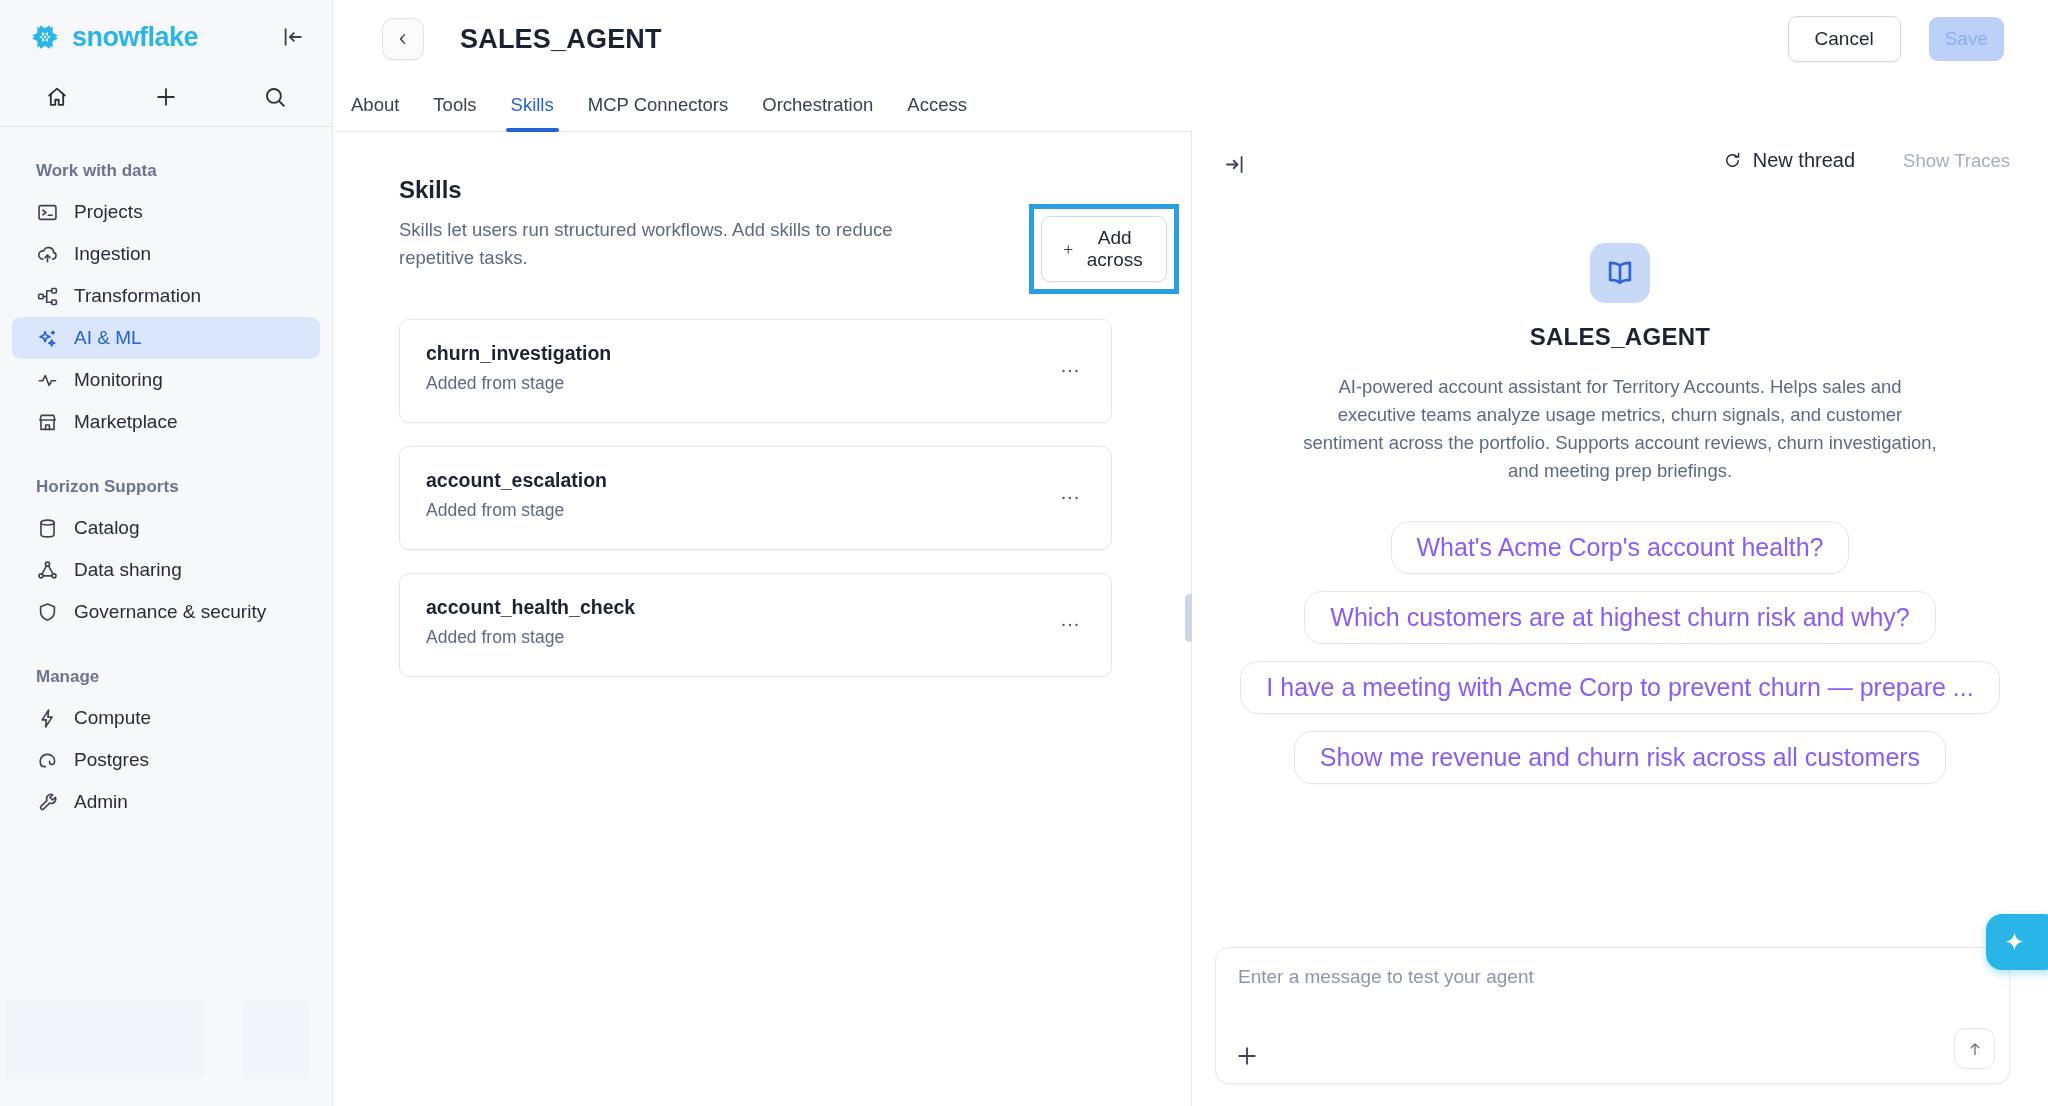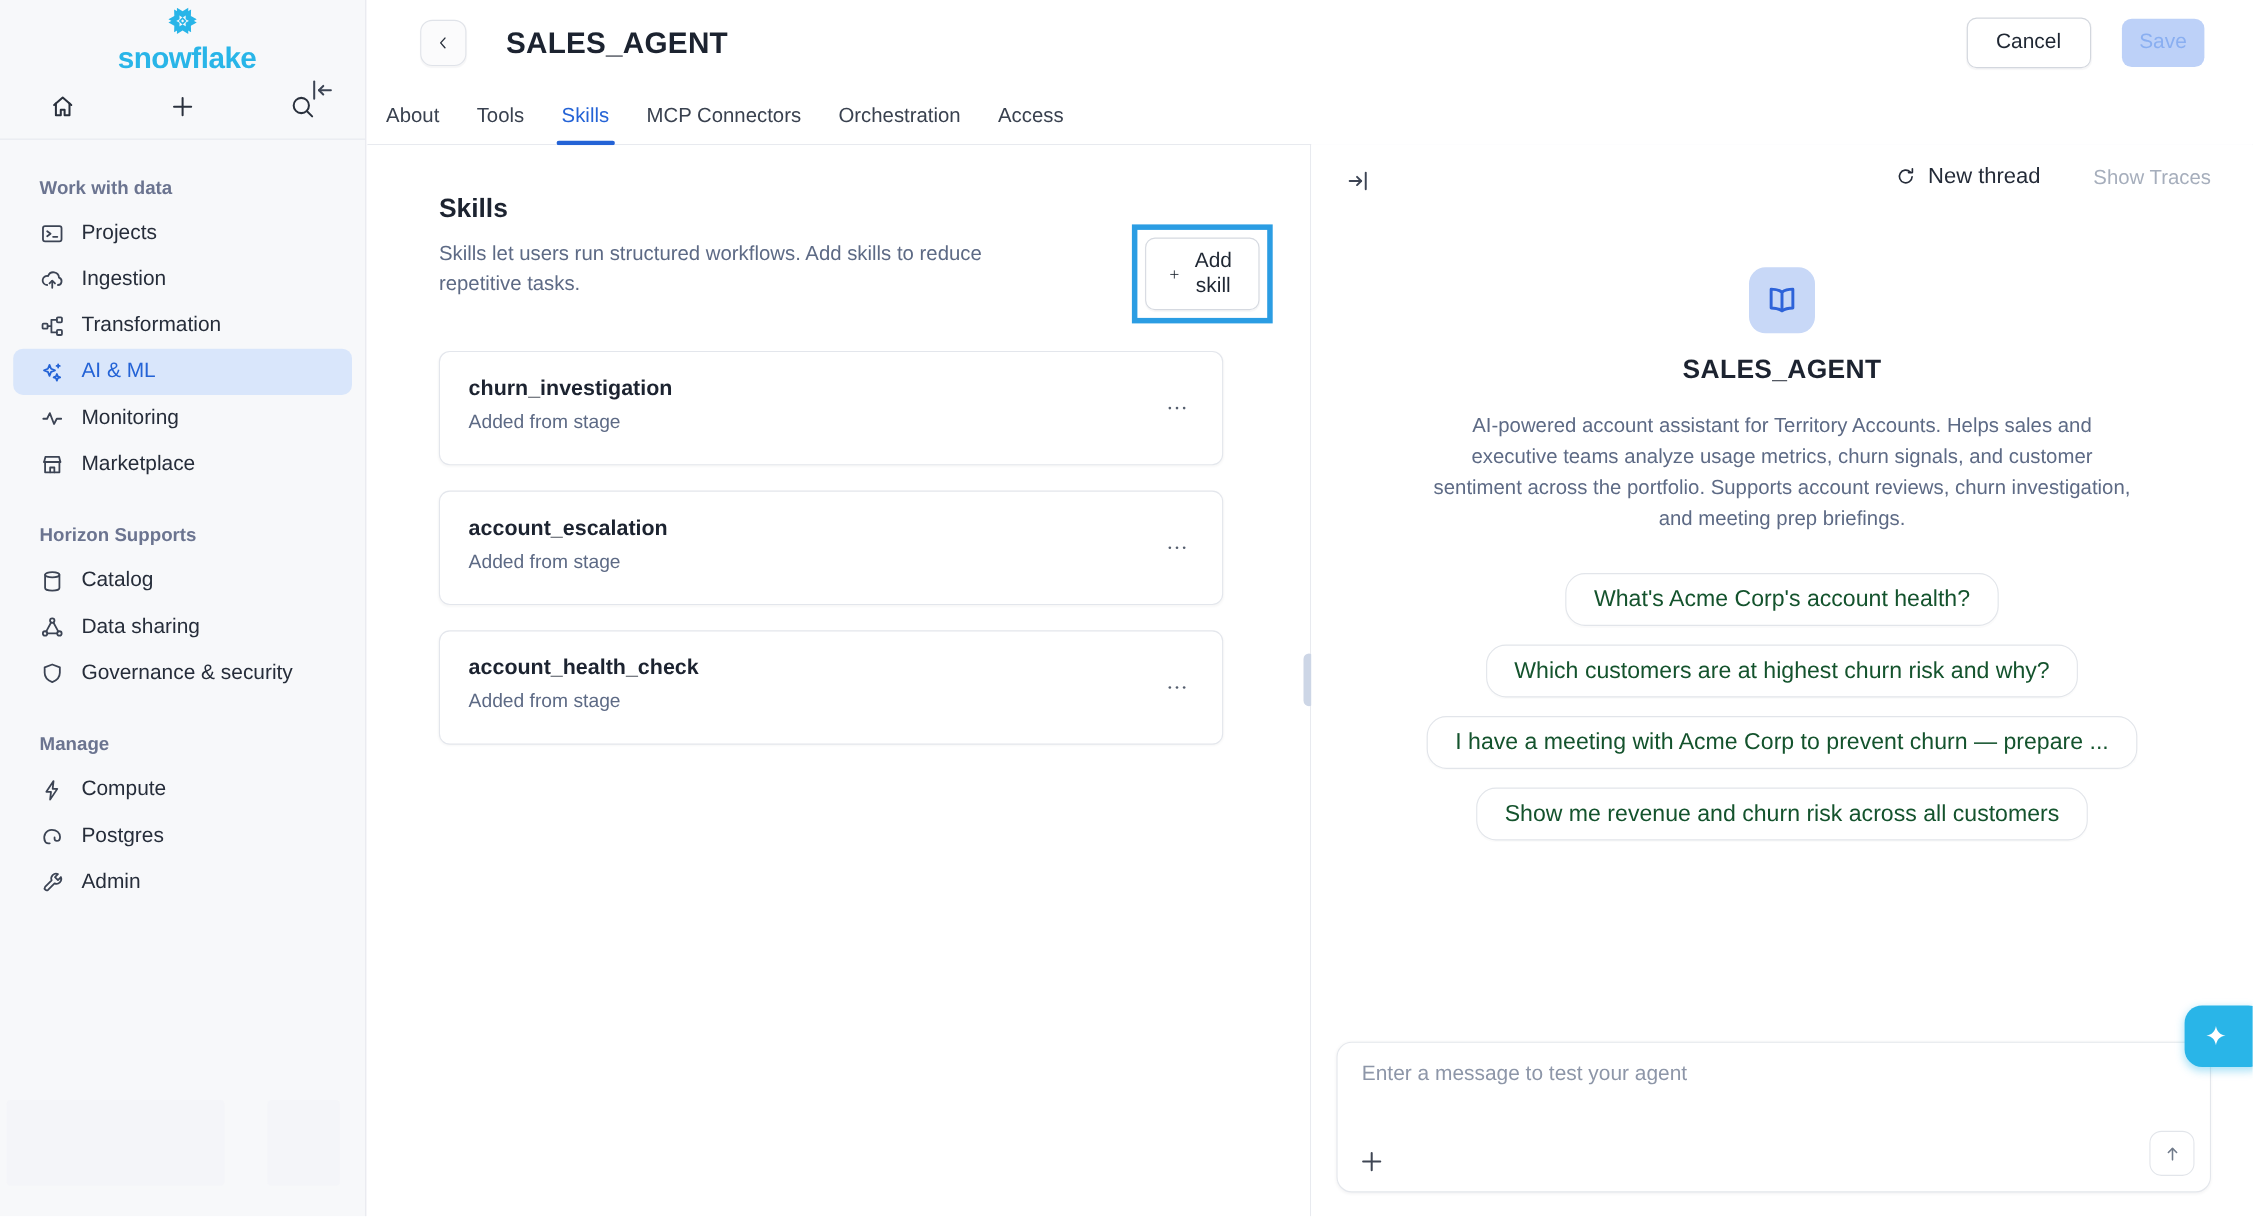--- a/index.html
+++ b/index.html
@@ -2,21 +2,21 @@
 <html style="--brand: #29b5e8; --primary: #2463d6; --selected-bg: #d9e6fb; --save-bg: #bdd1f8; --save-text: #8aaff1; --highlight: #2b9de3;"><head>
 <meta charset="utf-8">
 <style>
   html,body{margin:0;padding:0;background:#fff;}
   *{box-sizing:border-box;}
   body{font-family:"Liberation Sans", sans-serif; color:#1f2733;}
   .screen{position:relative;width:2048px;height:1106px;background:#ffffff;overflow:hidden;}
 
   
   .sidebar{position:absolute;left:0;top:0;width:333px;height:1106px;background:#f7f8fa;border-right:1px solid #e6e8ee;}
-  .logo-row{display:flex;align-items:center;height:74px;padding:0 26px;flex-direction:column;}
+  .logo-row{display:flex;align-items:center;height:74px;padding:0 26px;}
   .logo-mark{width:38px;height:38px;flex:0 0 auto;}
   .logo-word{margin-left:8px;font-size:27px;font-weight:600;color:var(--brand,#29b5e8);letter-spacing:-0.5px;}
   .collapse-btn{margin-left:auto;color:#3c4454;width:26px;height:26px;cursor:pointer;}
   .icon svg{width:100%;height:100%;display:block;fill:none;stroke:currentColor;stroke-width:1.7;stroke-linecap:round;stroke-linejoin:round;}
   .icon{display:inline-block;}
   .quick-row{display:flex;align-items:center;justify-content:space-between;padding:10px 44px 16px 44px;}
   .quick-btn{width:26px;height:26px;color:#2a313d;cursor:pointer;}
   .sidebar-divider{height:1px;background:#e6e8ee;margin:0 0 6px 0;}
   .nav-section{margin-top:18px;}
   .nav-section-title{font-size:17px;font-weight:700;color:#6b7490;padding:6px 0 10px 36px;margin-top:28px;}
@@ -69,21 +69,21 @@
   .pv-newthread{display:flex;align-items:center;gap:10px;font-size:20px;color:#242b38;font-weight:500;cursor:pointer;}
   .pv-newthread .icon{width:21px;height:21px;}
   .pv-traces{font-size:18.5px;color:#a6aebc;cursor:pointer;}
   .agent-block{position:absolute;left:0;right:0;top:112px;display:flex;flex-direction:column;align-items:center;}
   .agent-avatar{width:60px;height:60px;border-radius:15px;background:#c8d8f7;display:flex;align-items:center;justify-content:center;color:#2e63d9;}
   .agent-avatar .icon{width:32px;height:32px;}
   .agent-avatar .icon svg{stroke-width:2;}
   .agent-name{margin-top:20px;font-size:24px;font-weight:600;color:#1c2330;letter-spacing:.3px;}
   .agent-desc{margin-top:22px;max-width:640px;text-align:center;font-size:18.5px;line-height:28px;color:#5d6a85;}
   .chips{margin-top:36px;display:flex;flex-direction:column;align-items:center;gap:17px;}
-  .chip{padding:11px 25px;background:#fff;border:1px solid #e2e5ea;border-radius:18px;font-size:21px;color:#14532d;cursor:pointer;white-space:nowrap;box-shadow:0 1px 1px rgba(16,24,40,.02);}
+  .chip{padding:11px 25px;background:#fff;border:1px solid #e2e5ea;border-radius:18px;font-size:25px;color:#8b5cf6;cursor:pointer;white-space:nowrap;box-shadow:0 1px 1px rgba(16,24,40,.02);}
   .composer{position:absolute;left:23px;right:38px;bottom:22px;height:137px;border:1.5px solid #e4e7ec;border-radius:14px;background:#fff;box-shadow:0 1px 3px rgba(16,24,40,.05);}
   .composer textarea{position:absolute;left:0;top:0;right:0;height:70px;border:none;outline:none;resize:none;background:transparent;padding:18px 22px;font-family:inherit;font-size:19px;color:#1f2733;}
   .composer textarea::placeholder{color:#8d96a8;}
   .attach-btn{position:absolute;left:18px;bottom:14px;width:26px;height:26px;color:#3f4654;cursor:pointer;}
   .send-btn{position:absolute;right:14px;bottom:14px;width:41px;height:41px;border:1px solid #e2e5ea;border-radius:11px;background:#fff;display:flex;align-items:center;justify-content:center;color:#707a8a;cursor:pointer;}
   .send-btn .icon{width:20px;height:20px;}
   .fab{position:absolute;right:-12px;top:783px;width:74px;height:56px;border-radius:16px;background:var(--brand,#29b5e8);display:flex;align-items:center;justify-content:flex-start;padding-left:16px;color:#fff;cursor:pointer;box-shadow:0 3px 8px rgba(41,181,232,.4);}
   .fab .icon{width:25px;height:25px;}
 </style>
 </head>
@@ -309,21 +309,21 @@
     <div class="main-inner">
       <div class="skills-heading">Skills</div>
       <div class="skills-desc">Skills let users run structured workflows. Add skills to reduce repetitive tasks.</div>
       <div class="addskill-highlight">
         <button class="btn btn-addskill">
           <span class="icon">
             <svg viewBox="0 0 24 24">
                 <path d="M12 4.8v14.4M4.8 12h14.4"></path>
               </svg>
           </span>
-          <span>Add skill</span>
+          <span>Add across</span>
         </button>
       </div>
       <div class="cards" id="cards">
   <div class="card">
     <div class="card-name">churn_investigation</div>
     <div class="card-source">Added from stage</div>
     <div class="card-menu">
               <span class="icon" style="width:24px;height:24px">
                 <svg viewBox="0 0 24 24">
                   <circle cx="5.5" cy="12" r="1.2" style="fill:currentColor;stroke:none"></circle>

